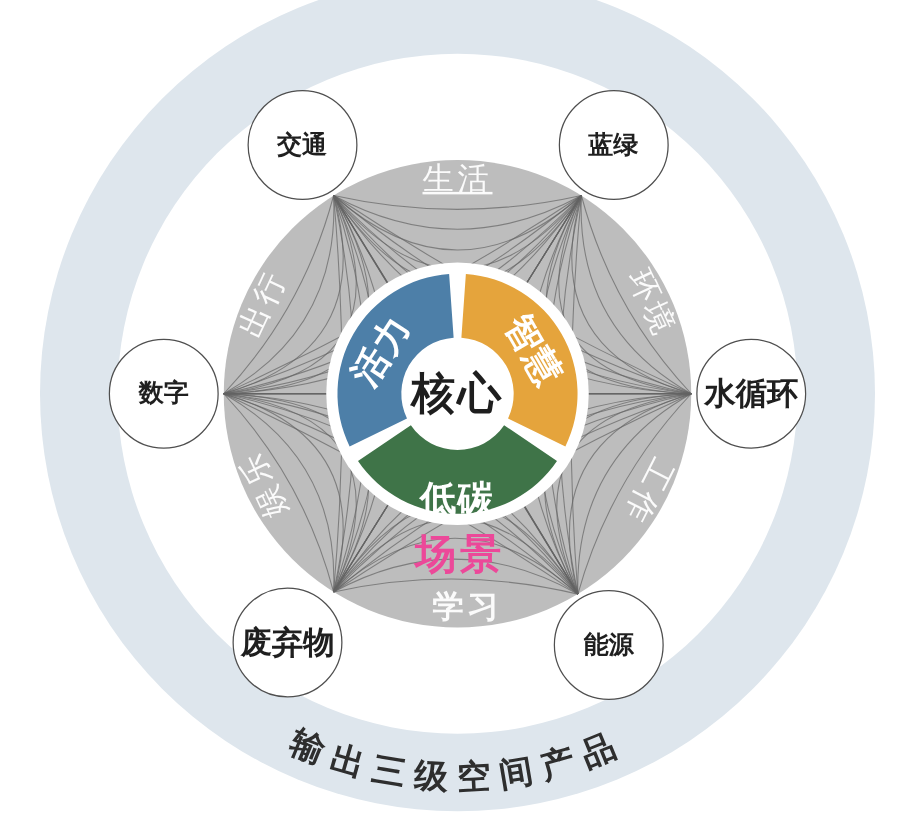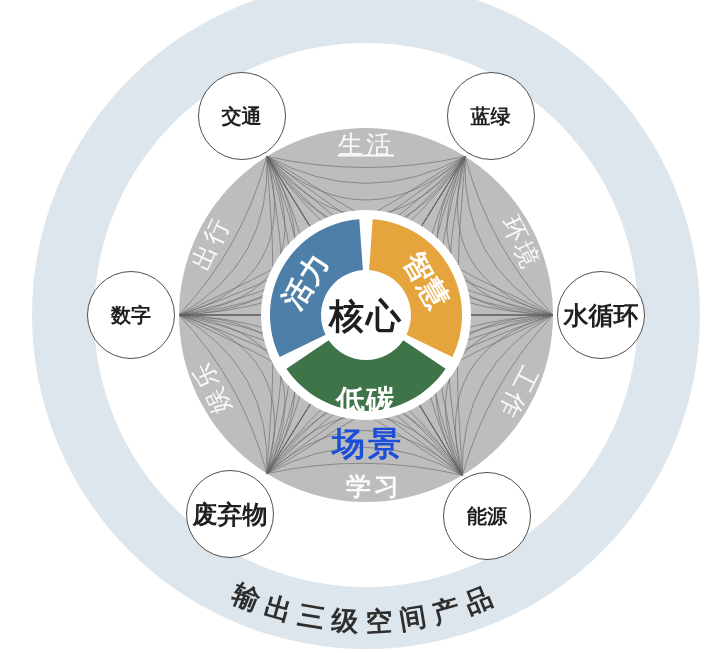--- a/index.html
+++ b/index.html
@@ -14,21 +14,21 @@
   .abs-label{
     position:absolute;
     transform:translate(-50%,-50%);
     white-space:nowrap;
     line-height:1;
   }
   .core-label{
     font-size:35px;font-weight:bold;color:#1e1e1e;letter-spacing:2px;
   }
   .zone-label{
-    font-size:33px;font-weight:bold;color:#1d4ed8;letter-spacing:3px;
+    font-size:33px;font-weight:bold;color:#ec4899;letter-spacing:3px;
   }
   .scene-label{
     font-size:25px;color:rgba(255,255,255,0.93);letter-spacing:3px;font-weight:400;
   }
   .donut-label{
     font-size:29px;font-weight:bold;color:#ffffff;letter-spacing:1px;
   }
   .product-circle{
     position:absolute;
     width:88px;height:88px;

